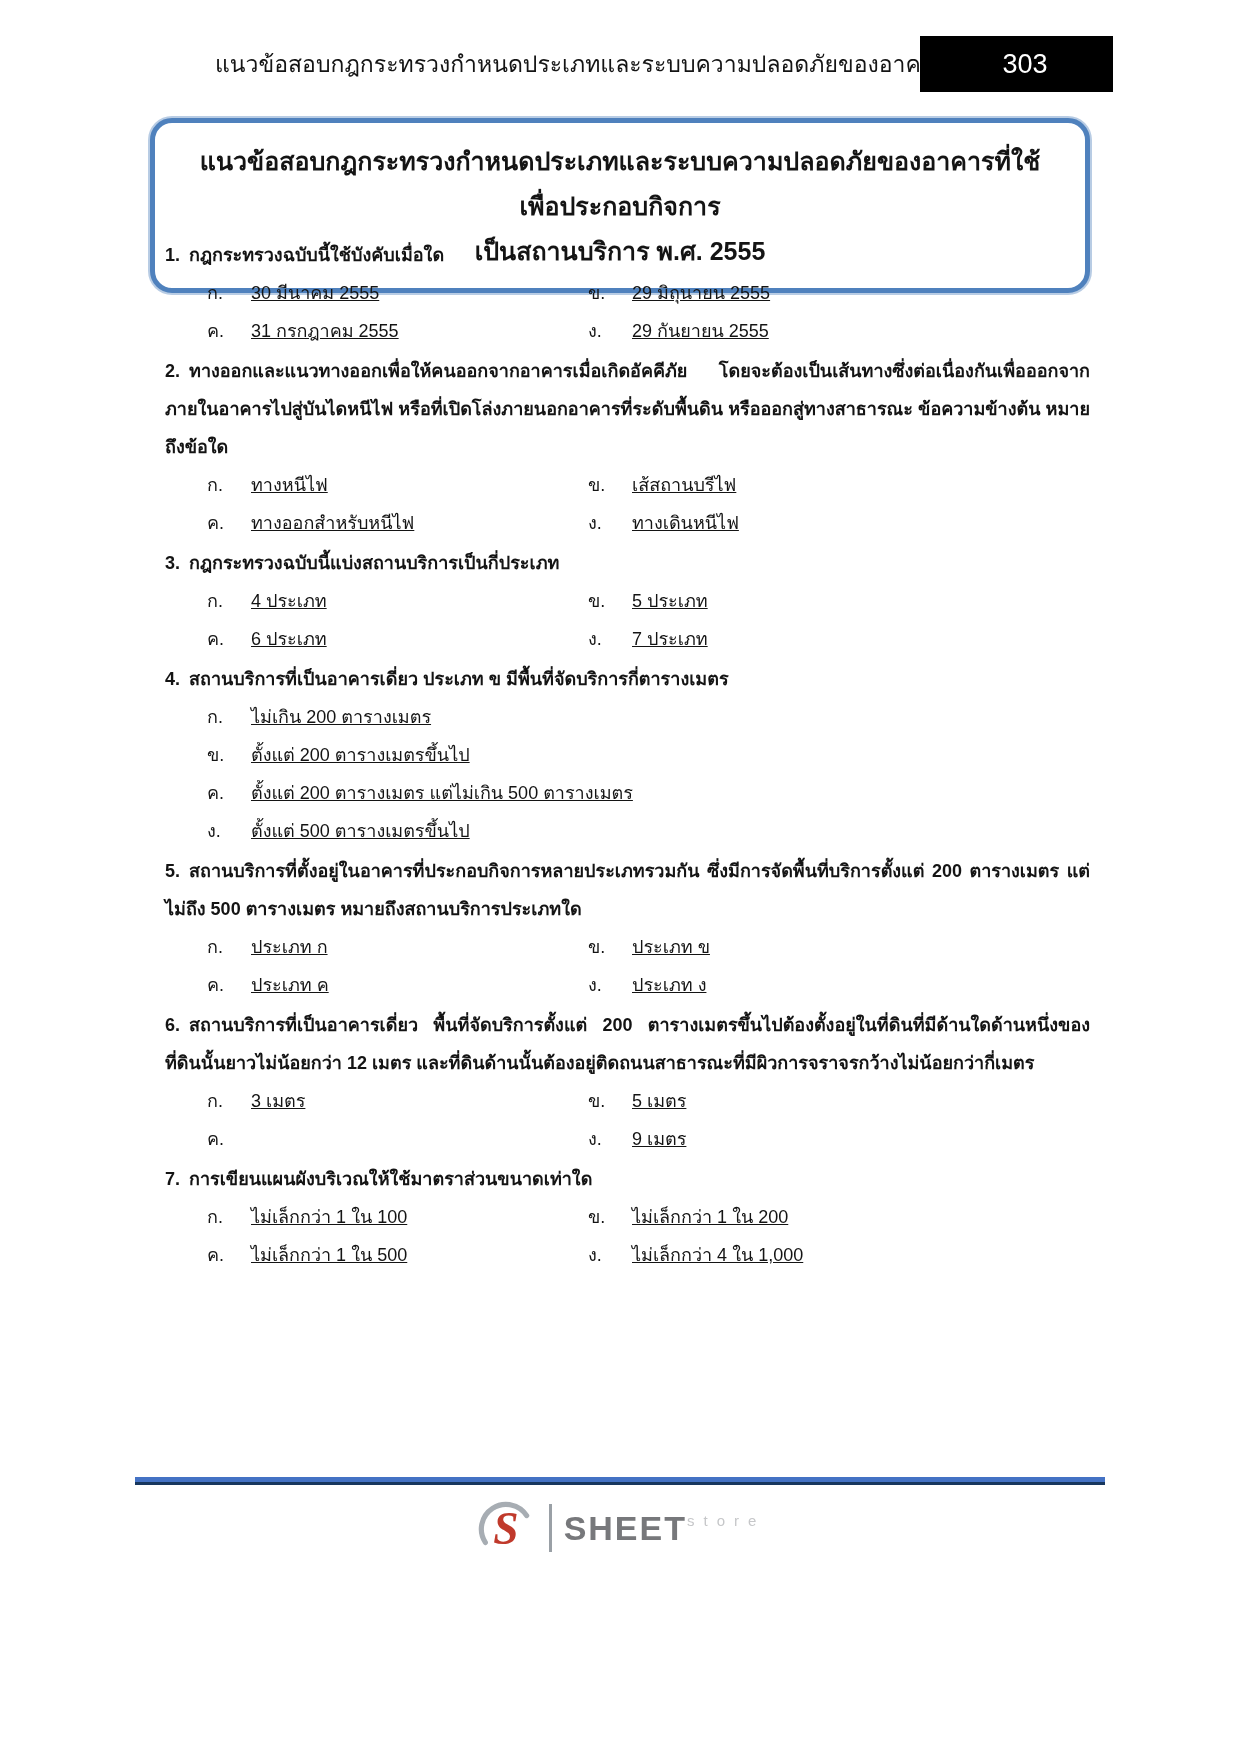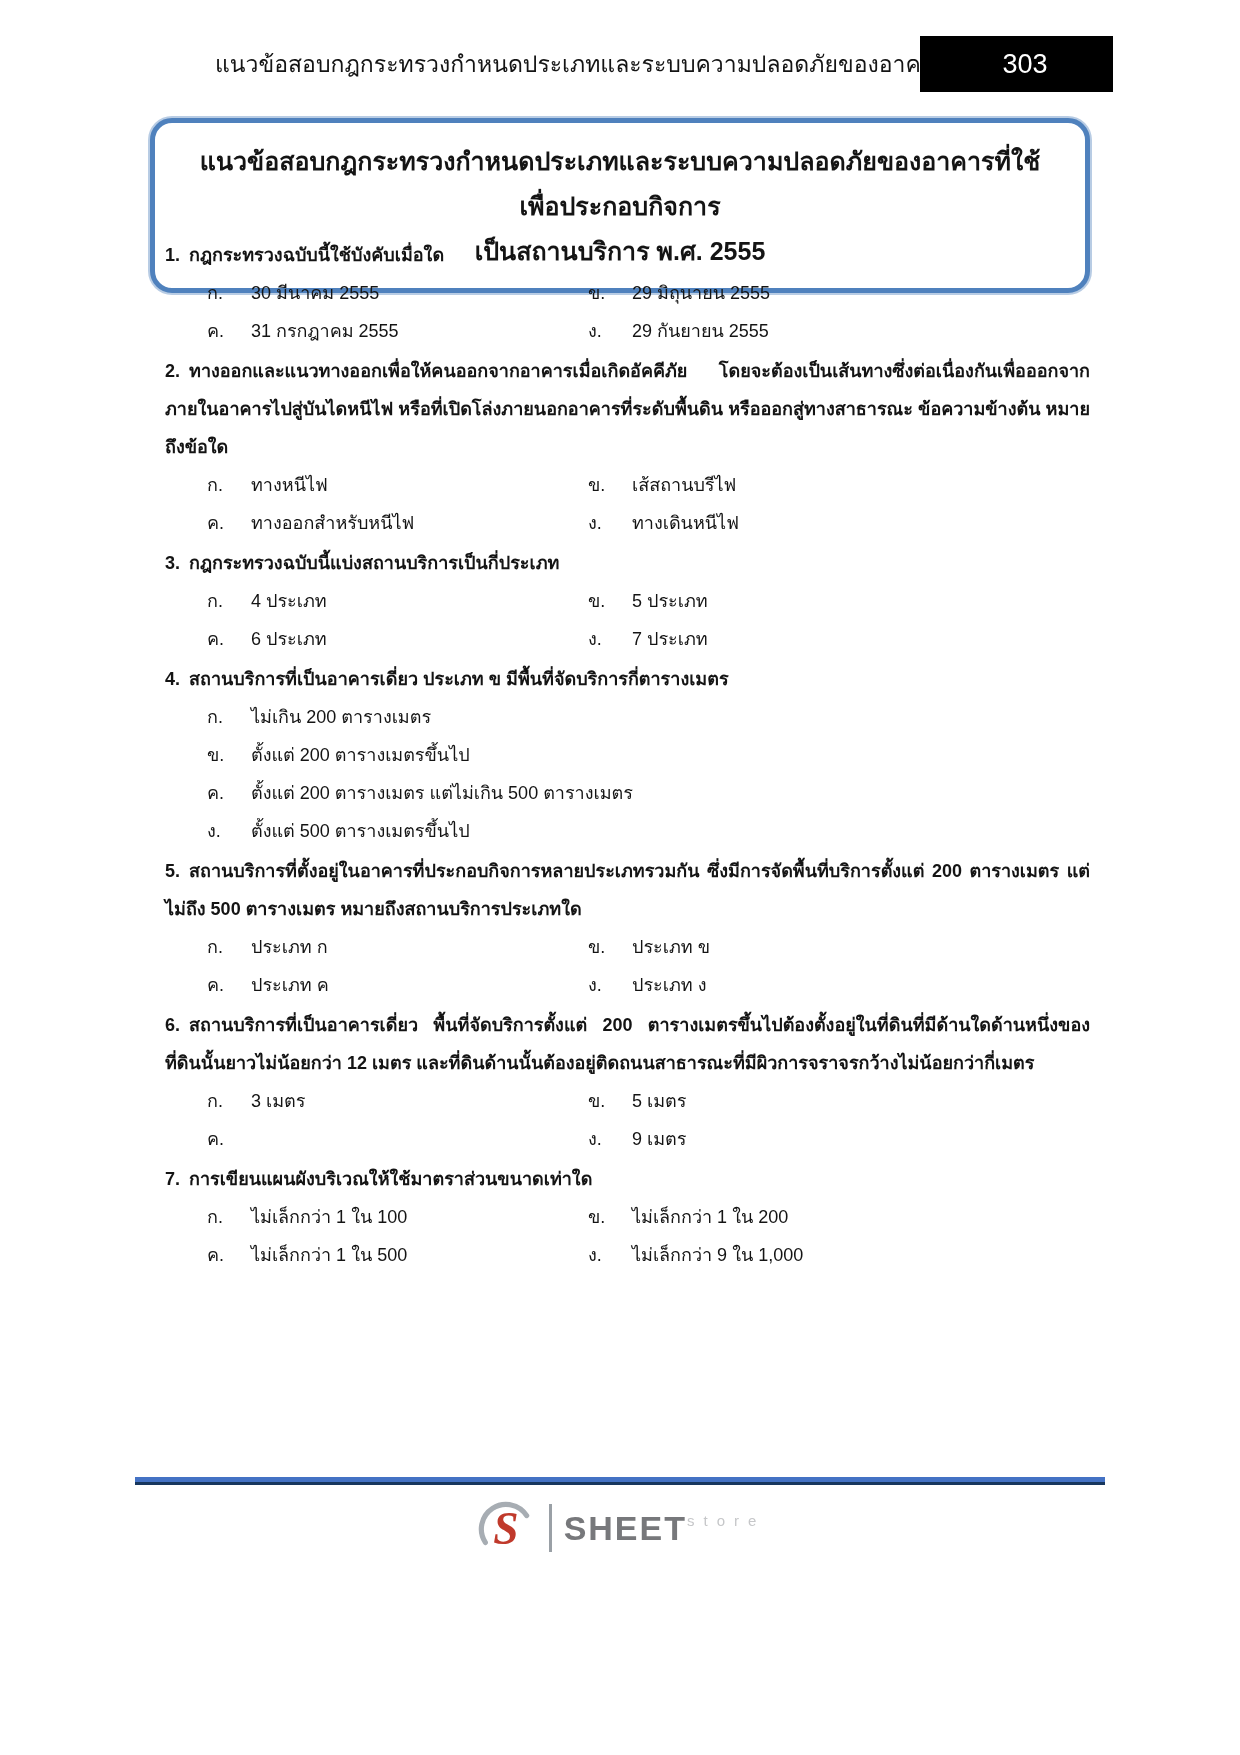--- a/index.html
+++ b/index.html
@@ -31,21 +31,21 @@
   .questions { position:absolute; top:236px; left:165px; width:925px;
     font-size:18px; line-height:38px; }
   .question { margin:0 0 2px 0; }
   .q-stem { font-weight:bold; text-align:justify; }
   .q-num { margin-right:9px; }
   .options { padding-left:42px; margin:0; }
   .options.two-col { display:grid; grid-template-columns:381px 1fr; }
   .options.one-col { display:block; }
   .option { display:flex; align-items:baseline; }
   .opt-label { flex:0 0 44px; }
-  .opt-text { flex:1; }
+  .opt-text { flex:1;text-decoration:underline; }
 
   
   .footer-rule { position:absolute; top:1477px; left:135px; width:970px; height:5px;
     background:#4472c4; border-bottom:3px solid #17365d; }
   .footer-logo { position:absolute; top:1497px; left:0; width:1240px;
     display:flex; align-items:center; justify-content:center; gap:12px; }
   .logo-mark { width:62px; height:62px; }
   .logo-divider { width:3px; height:48px; background:#9aa0a6; }
   .logo-textblock { display:flex; flex-direction:row; }
   .logo-name { font-size:34px; font-weight:bold; color:#77787b; letter-spacing:2px; line-height:34px; }
@@ -224,21 +224,21 @@
           <div class="option">
             <span class="opt-label">ข.</span>
             <span class="opt-text">ไม่เล็กกว่า 1 ใน 200</span>
           </div>
           <div class="option">
             <span class="opt-label">ค.</span>
             <span class="opt-text">ไม่เล็กกว่า 1 ใน 500</span>
           </div>
           <div class="option">
             <span class="opt-label">ง.</span>
-            <span class="opt-text">ไม่เล็กกว่า 9 ใน 1,000</span>
+            <span class="opt-text">ไม่เล็กกว่า 4 ใน 1,000</span>
           </div>
         </div>
     </div>
   </div>
 
   <div class="footer-rule"></div>
 
   <div class="footer-logo">
     <svg class="logo-mark" viewBox="0 0 60 60" xmlns="http://www.w3.org/2000/svg">
       <path d="M 10 44 A 22 22 0 1 1 50 18" fill="none" stroke="#a7adb3" stroke-width="5" stroke-linecap="round"></path>

